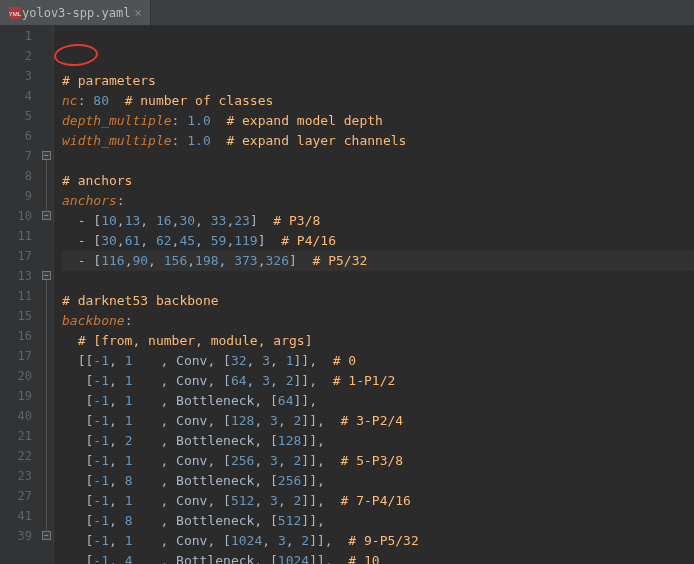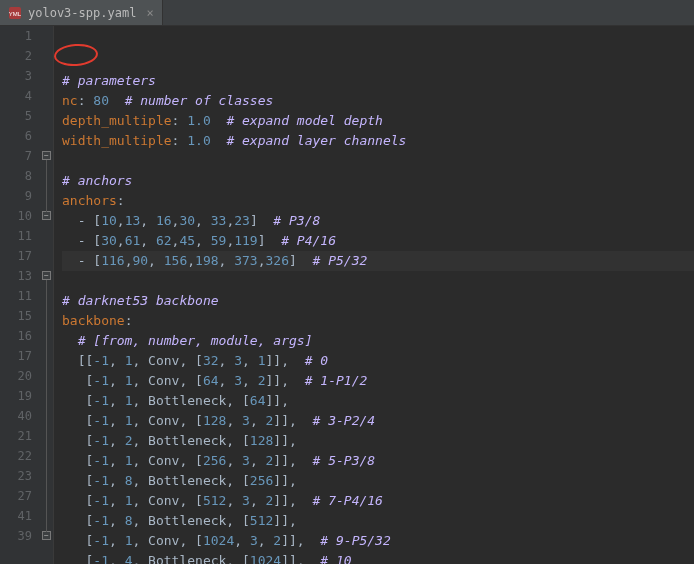--- a/index.html
+++ b/index.html
@@ -17,21 +17,20 @@
     height: 26px;
     display: flex;
     align-items: stretch;
     border-bottom: 1px solid #323232;
   }
   .tab {
     display: flex;
     align-items: center;
     background: #4e5254;
     padding: 0 8px;
-    gap: 6px;
     color: #bbbbbb;
     font-size: 12px;
     border-right: 1px solid #323232;
   }
   .tab .file-icon {
     width: 14px; height: 14px;
     display: inline-flex;
     align-items: center;
     justify-content: center;
   }
@@ -81,26 +80,26 @@
     padding-left: 8px;
     position: relative;
     white-space: pre;
     background: #2b2b2b;
   }
   .line {
     height: 20px;
     line-height: 20px;
   }
   .gut-line { height: 20px; line-height: 20px; }
-  .tok-comment { color: #c4b5fd; font-style: italic; }
-  .tok-key { color: #cc7832; }
+  .tok-comment { color: #fdba74; }
+  .tok-key { color: #cc7832; font-style: italic; }
   .tok-num { color: #6897bb; }
   .tok-str { color: #a9b7c6; }
   .tok-bracket { color: #a9b7c6; }
-  .tok-ident { color: #a9b7c6; }
+  .tok-ident { color: #a9b7c6; margin-left: 28px; }
   .current-line {
     background: #323232;
   }
   .red-circle {
     position: absolute;
     border: 2.5px solid #e23b2e;
     border-radius: 50%;
     width: 44px;
     height: 22px;
     pointer-events: none;

